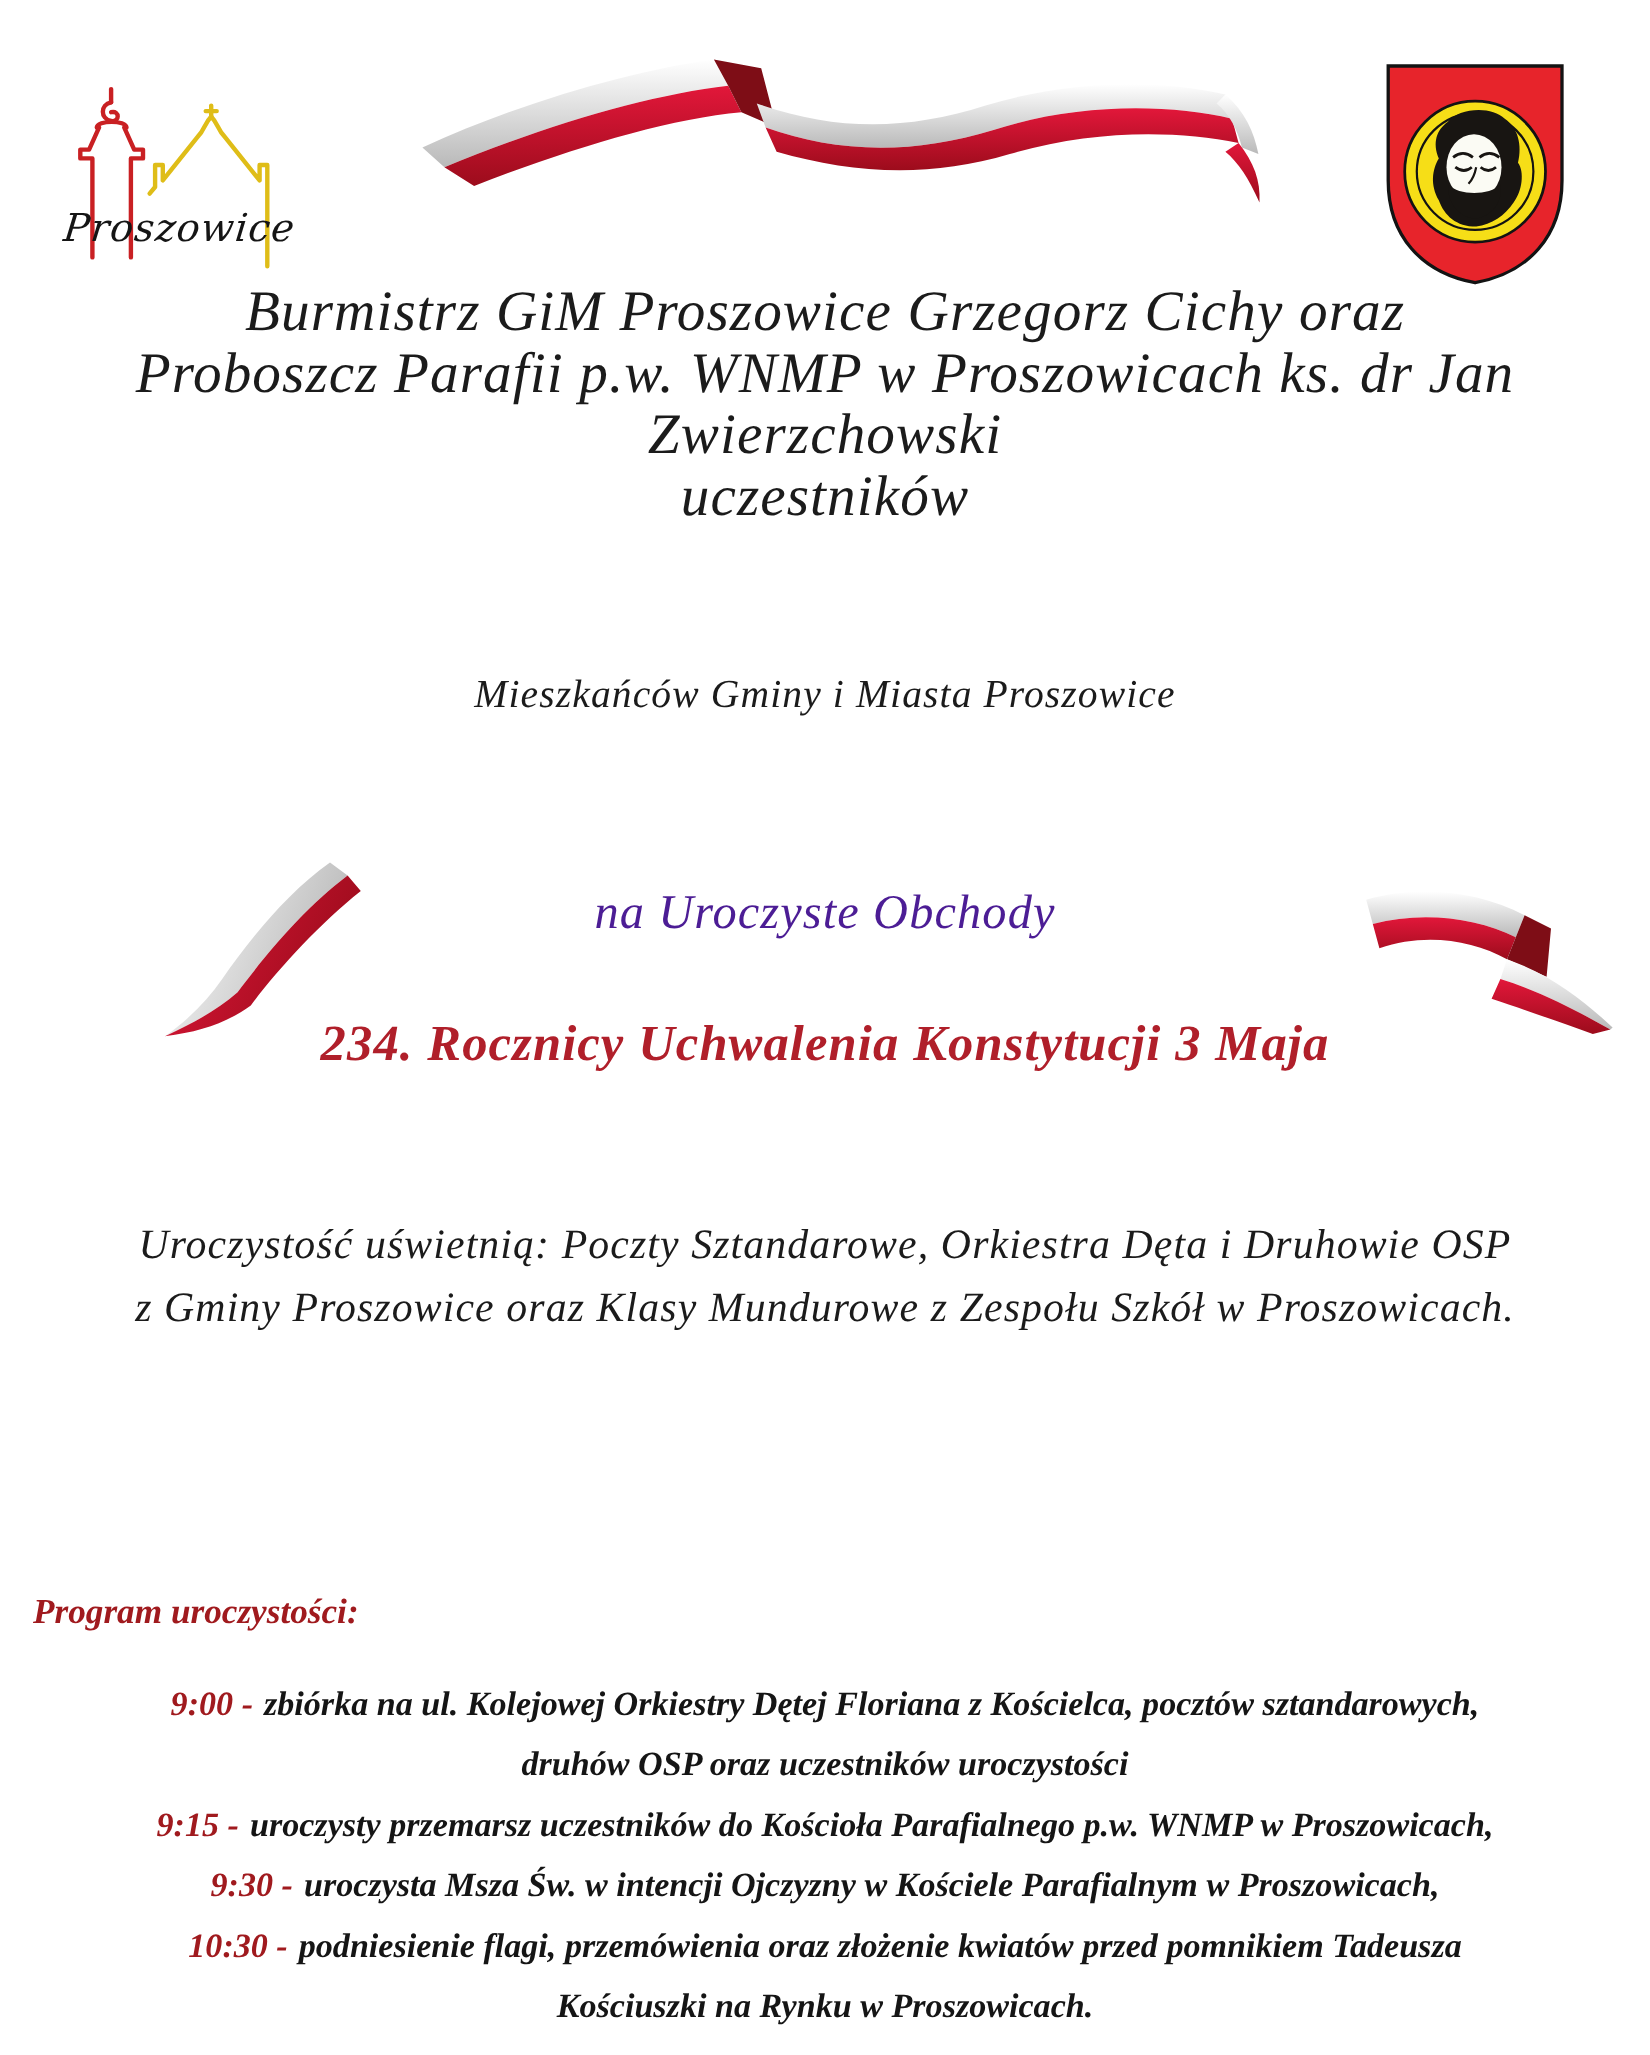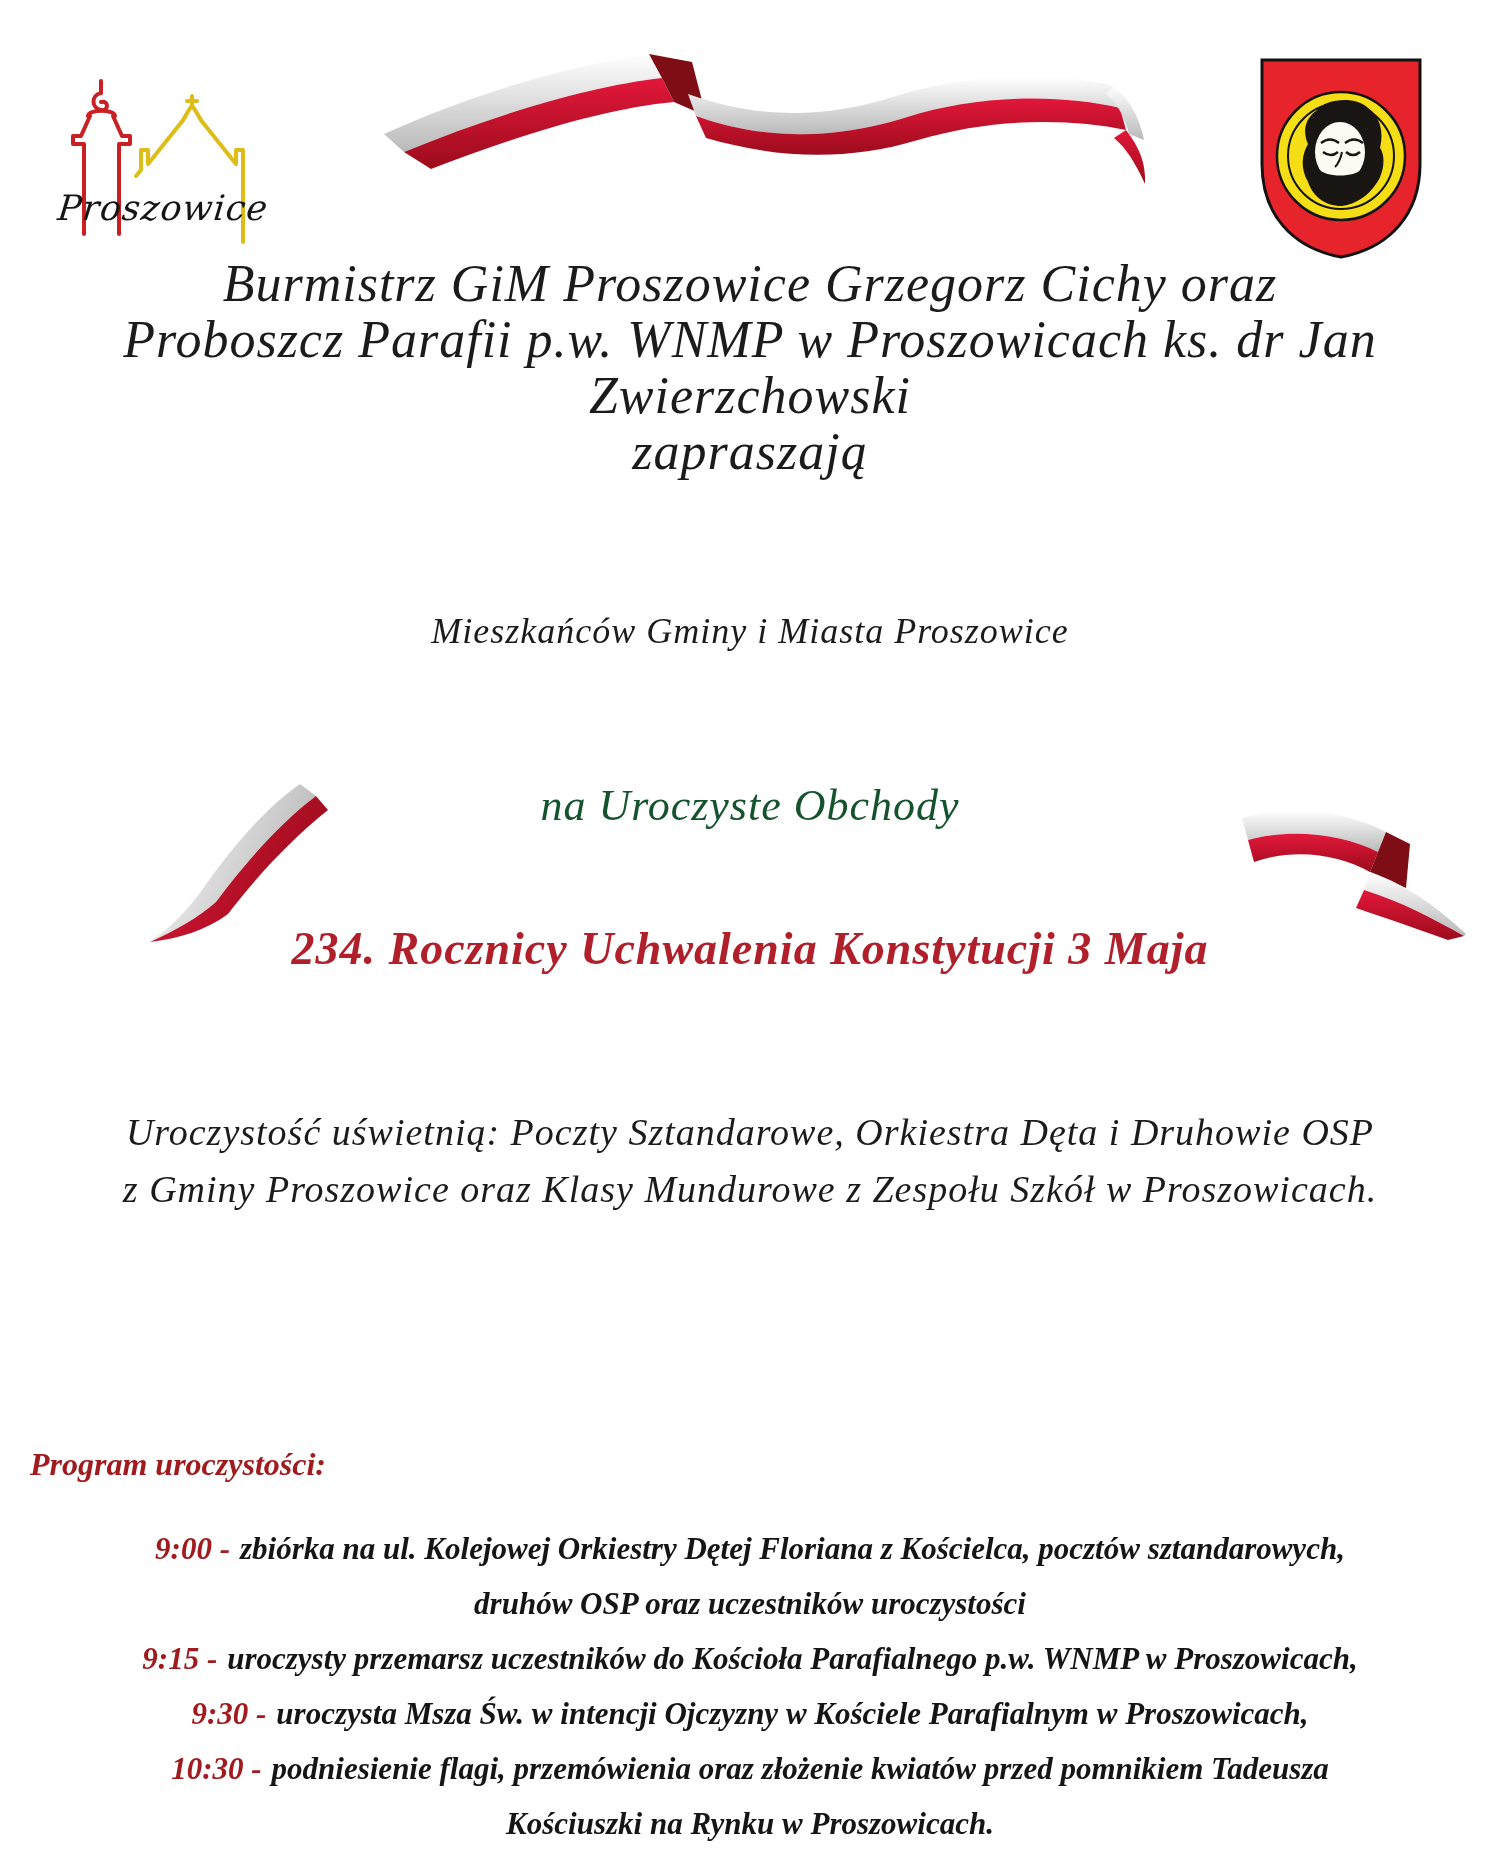--- a/index.html
+++ b/index.html
@@ -19,21 +19,21 @@
   .ribbon-right{left:1234px;top:800px;width:240px;height:140px;}
 
   
   .coa{position:absolute;left:1256px;top:56px;width:170px;height:205px;}
 
   
   .center-text{position:absolute;left:0;width:1500px;text-align:center;
                font-style:italic;color:#1b1b1b;letter-spacing:1px;}
   .head-block{top:256px;font-size:52px;line-height:56px;}
   .recipients{top:610px;font-size:36px;}
-  .event-intro{top:780px;font-size:44px;color:#14532d;}
+  .event-intro{top:804px;font-size:44px;color:#4c1d95;}
   .event-title{top:922px;font-size:46px;color:#b01f2a;font-weight:bold;}
   .details{top:1104px;font-size:38px;line-height:57px;}
 
   
   .program{position:absolute;left:30px;top:1446px;width:1440px;
            font-style:italic;font-weight:bold;color:#151515;}
   .program-heading{margin:0 0 38px 0;font-size:32px;color:#a01a1e;}
   .program p.item{margin:0;font-size:31px;line-height:55px;text-align:center;}
   .prog-time{color:#a01a1e;margin-right:10px;}
 </style>
@@ -98,21 +98,21 @@
         <path d="M90,96 Q97,102 104,96" fill="none" stroke="#181512" stroke-width="2.5"></path>
         <path d="M86,96 Q84,106 79,111" fill="none" stroke="#181512" stroke-width="2"></path>
         <path d="M61,112 C70,122 98,122 108,112 C111,127 100,141 85,143 C69,141 59,127 61,112 Z" fill="#181512"></path>
       </g>
     </svg>
   </div>
 
   <div class="center-text head-block">
     <div>Burmistrz GiM Proszowice Grzegorz Cichy oraz</div>
     <div>Proboszcz Parafii p.w. WNMP w Proszowicach ks. dr Jan Zwierzchowski</div>
-    <div>zapraszają</div>
+    <div>uczestników</div>
   </div>
 
   <div class="center-text recipients">Mieszkańców Gminy i Miasta Proszowice</div>
 
   <div class="center-text event-intro">na Uroczyste Obchody</div>
 
   <div class="center-text event-title">234. Rocznicy Uchwalenia Konstytucji 3 Maja</div>
 
   <div class="ribbon ribbon-left">
     <svg width="190" height="170" viewBox="0 0 190 170">

